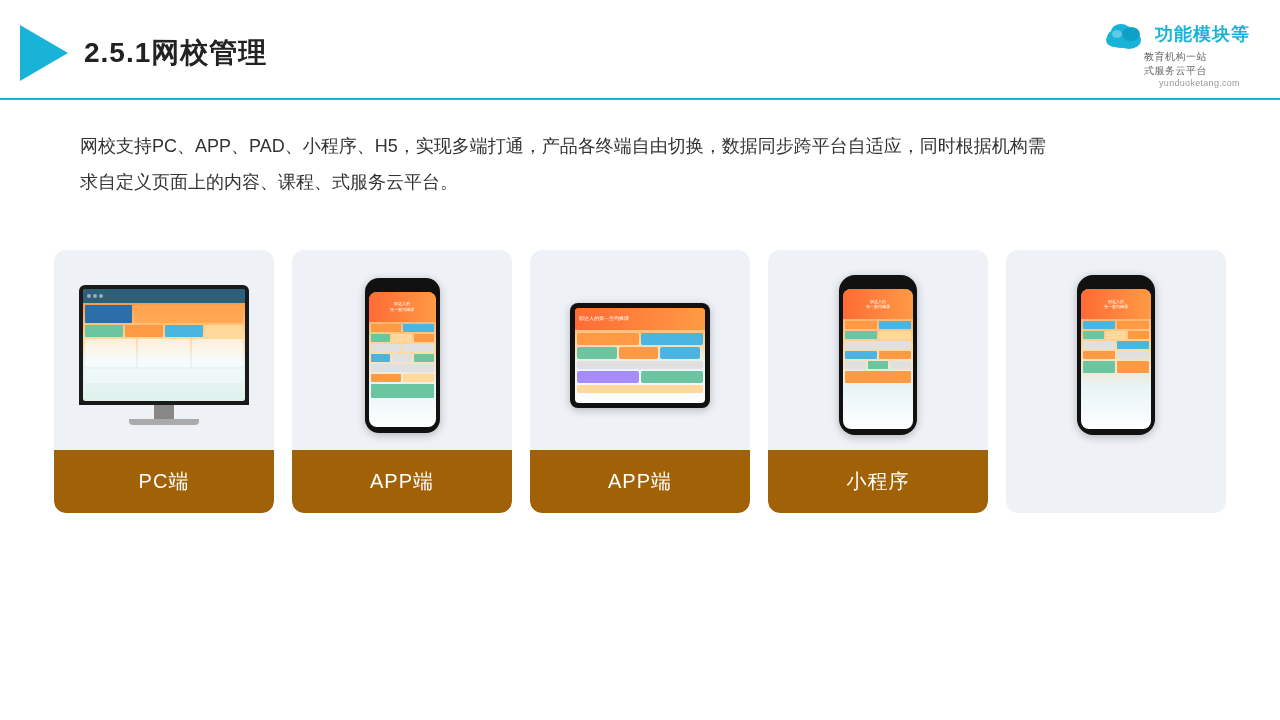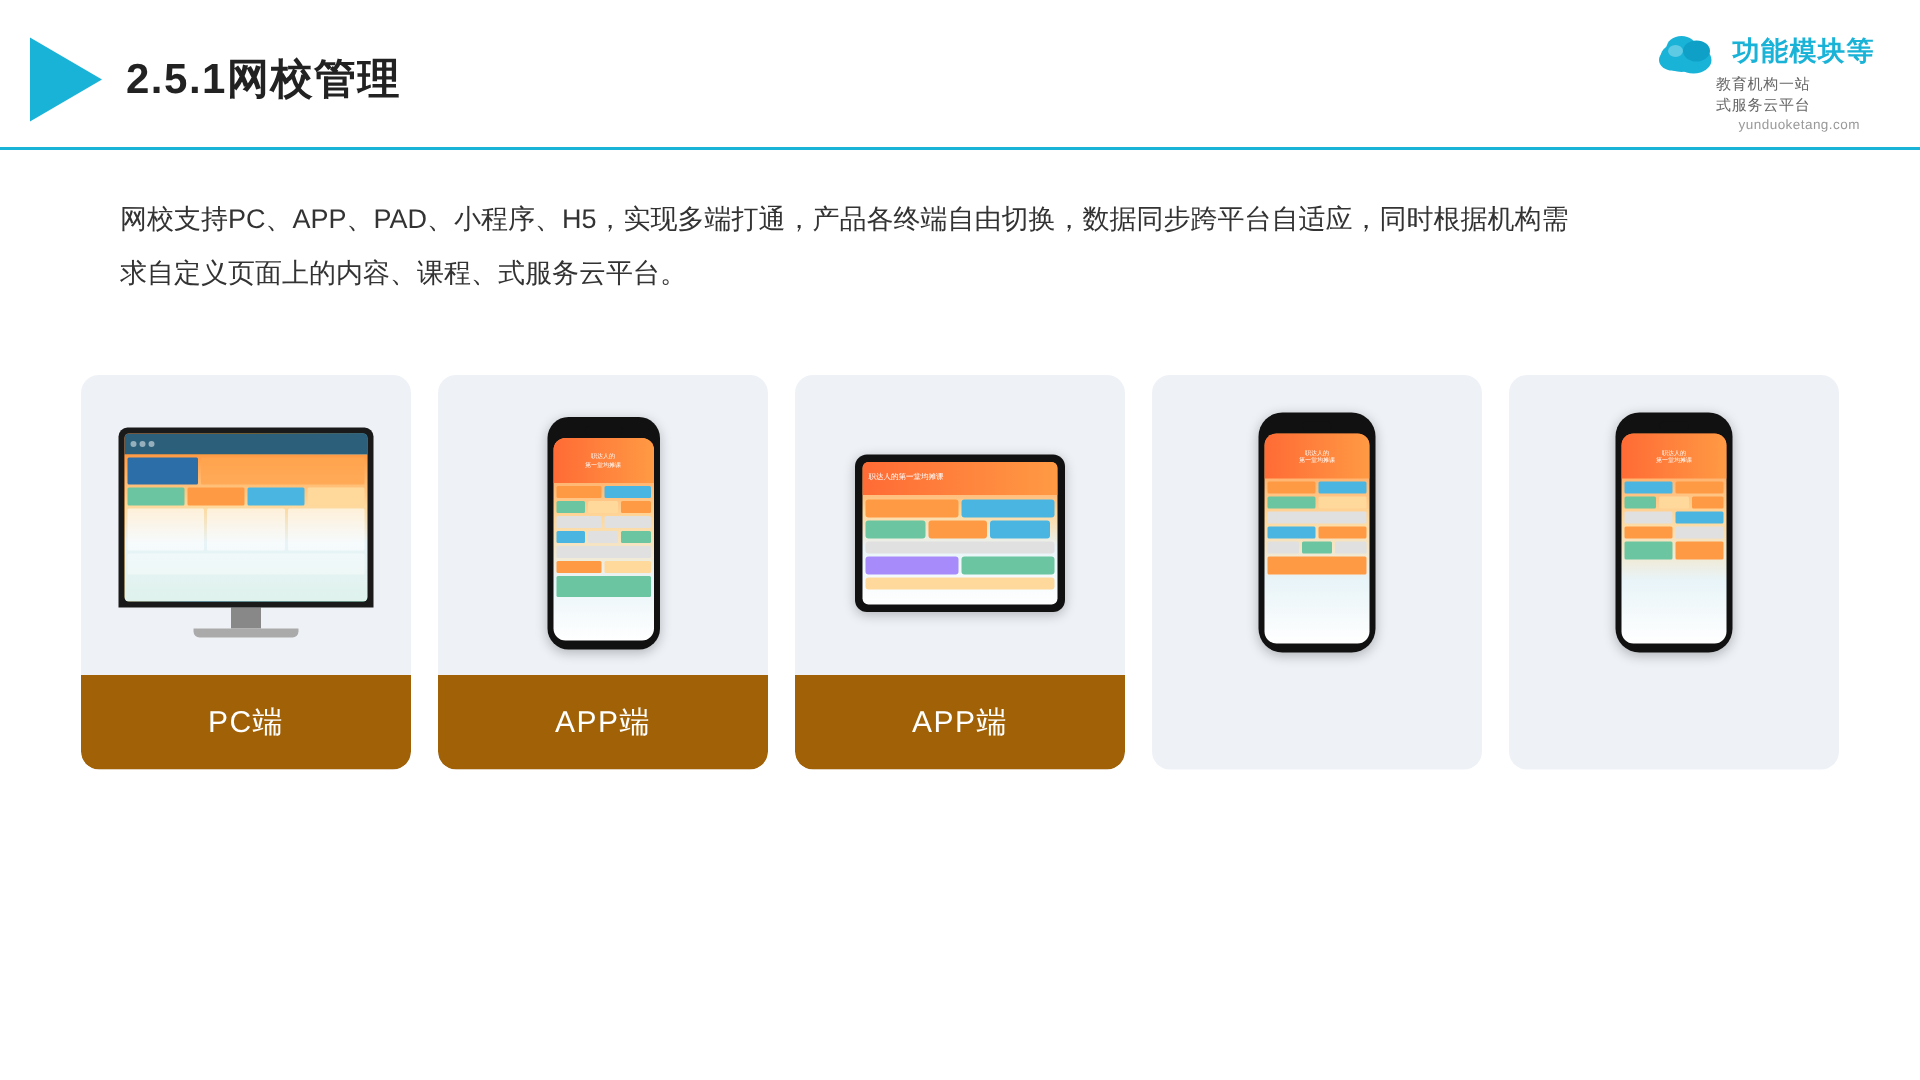--- a/index.html
+++ b/index.html
@@ -473,20 +473,21 @@
               <div class="phone-block green"></div>
               <div class="phone-block"></div>
             </div>
             <div class="phone-row">
               <div class="phone-block orange" style="height:12px;"></div>
             </div>
           </div>
         </div>
       </div>
     </div>
+    <div class="card-label">小程序</div>
   </div>
 
   <div class="card" style="background:#eef2f7;">
     <div class="card-image-area">
       <div class="phone-mockup" style="width:78px; height:160px; border-radius:16px;">
         <div class="phone-notch" style="width:20px;"></div>
         <div class="phone-screen">
           <div class="phone-screen-header">
             <div class="phone-screen-header-text">职达人的<br>第一堂均摊课</div>
           </div>

